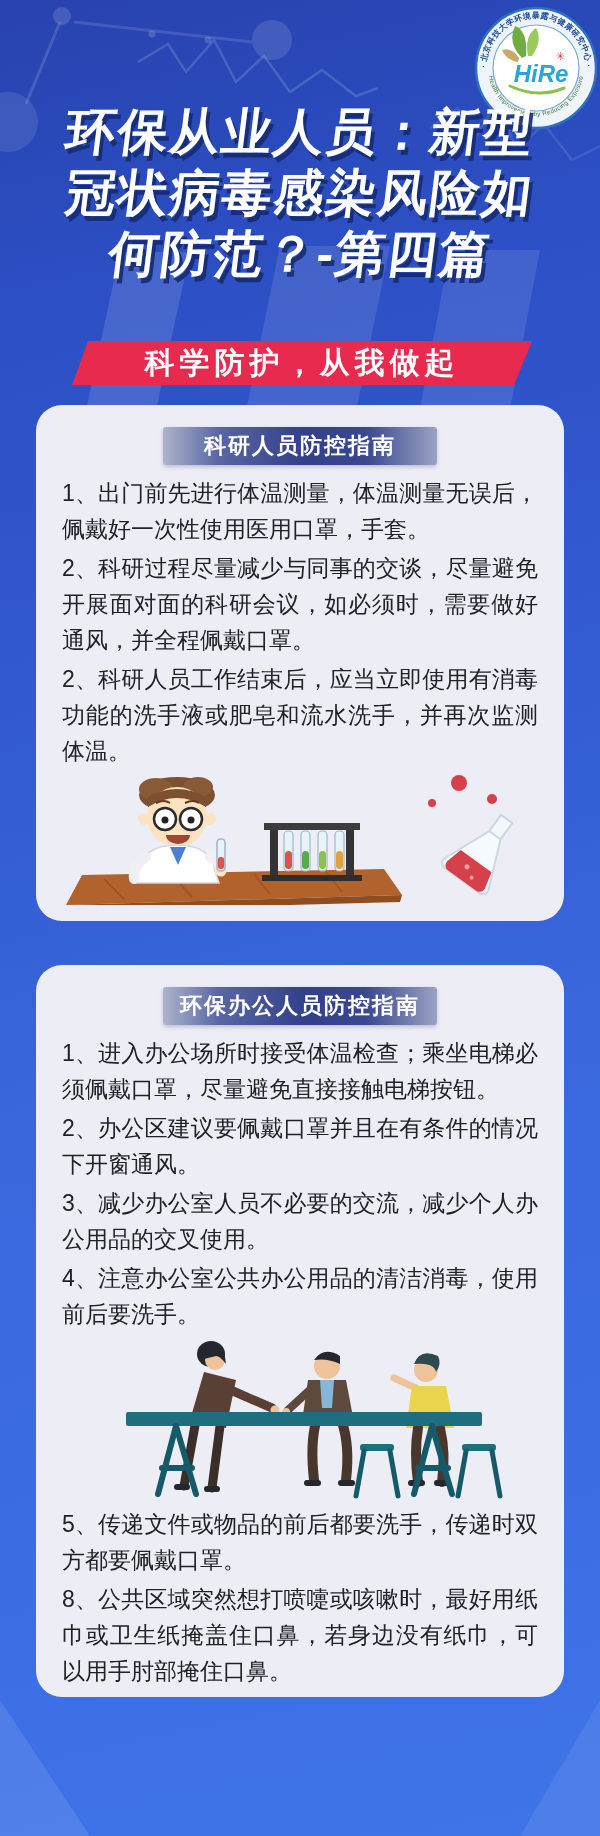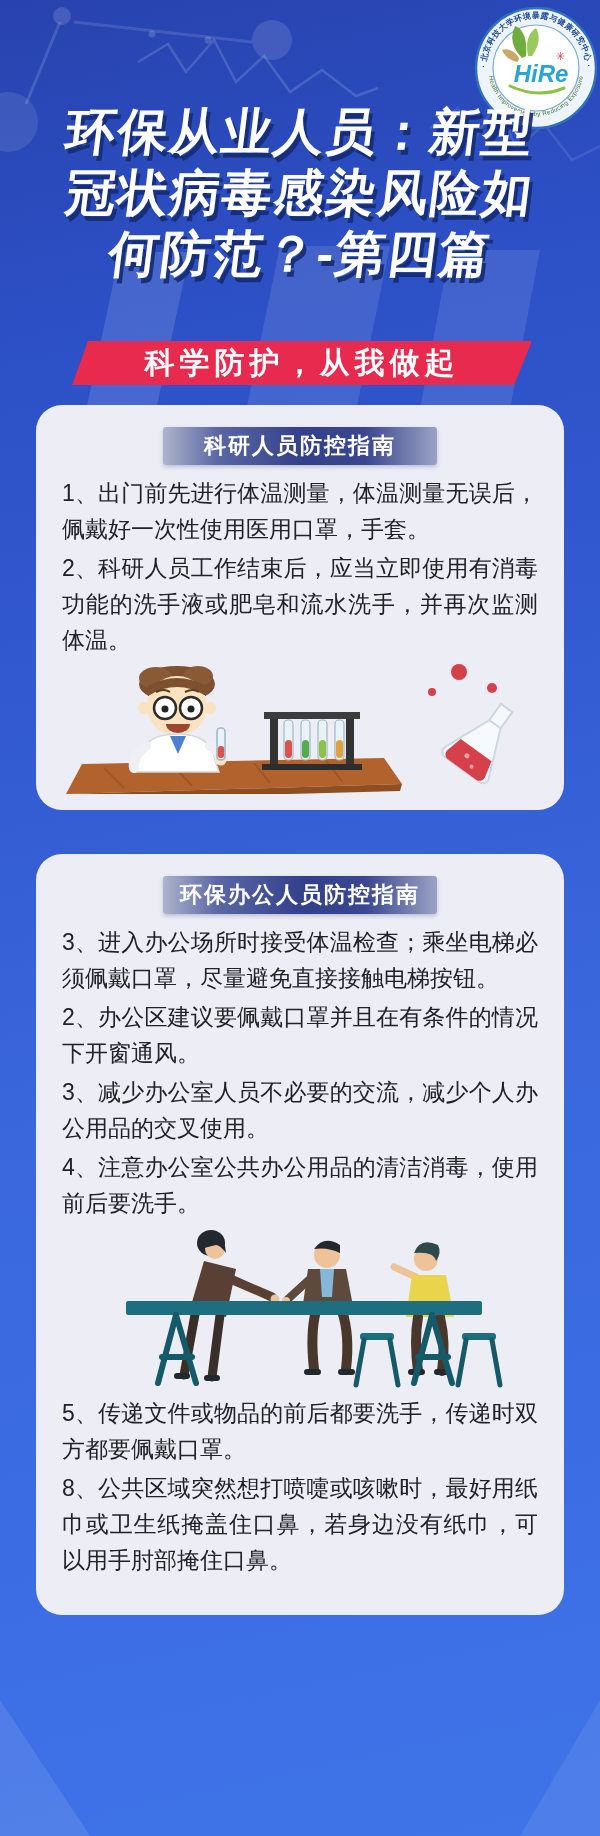--- a/index.html
+++ b/index.html
@@ -43,21 +43,21 @@
 
   
   .card{
     position:relative;
     margin:20px 36px 16px 36px;
     background:#edeef5;
     border-radius:26px;
     padding:22px 26px 16px 26px;
     box-sizing:border-box;
   }
-  .card-2{margin-top:44px;padding-bottom:34px;}
+  .card-2{margin-top:44px;padding-bottom:5px;}
   .pill{
     width:274px;height:38px;
     margin:0 auto 10px auto;
     background:linear-gradient(90deg,#aeb4cd 0%,#5a67a4 20%,#323f8a 52%,#3a4790 74%,#9aa2c4 100%);
     border-radius:3px;
     color:#ffffff;font-size:22px;font-weight:bold;letter-spacing:2px;
     display:flex;align-items:center;justify-content:center;
     box-shadow:0 2px 4px rgba(40,50,110,0.25);
   }
   .item{
@@ -126,20 +126,21 @@
     <div class="title-line">何防范？-第四篇</div>
   </div>
 
   <div class="banner">
     <span>科学防护，从我做起</span>
   </div>
 
   <div class="card card-1">
     <div class="pill">科研人员防控指南</div>
     <p class="item">1、出门前先进行体温测量，体温测量无误后，佩戴好一次性使用医用口罩，手套。</p>
+    <p class="item">2、科研过程尽量减少与同事的交谈，尽量避免开展面对面的科研会议，如必须时，需要做好通风，并全程佩戴口罩。</p>
     <p class="item">2、科研人员工作结束后，应当立即使用有消毒功能的洗手液或肥皂和流水洗手，并再次监测体温。</p>
 
     <svg class="illus" width="472" height="132" viewBox="0 0 472 132" xmlns="http://www.w3.org/2000/svg">
 
       <g>
         <polygon points="18,102 320,96 338,122 2,132" fill="#b2622d"></polygon>
         <polygon points="2,132 338,122 336,129 4,138" fill="#8f4e1f"></polygon>
         <line x1="40" y1="106" x2="60" y2="126" stroke="#8a4a20" stroke-width="2" opacity="0.5"></line>
         <line x1="110" y1="104" x2="128" y2="124" stroke="#8a4a20" stroke-width="2" opacity="0.5"></line>
         <line x1="190" y1="101" x2="206" y2="121" stroke="#8a4a20" stroke-width="2" opacity="0.5"></line>
@@ -197,21 +198,21 @@
           <path d="M399,90 h38 l4,16 a6,6 0 0 1 -6,8 h-34 a6,6 0 0 1 -6,-8 z" fill="#d6404a"></path>
           <circle cx="414" cy="100" r="2.5" fill="#f0a0a6"></circle>
           <circle cx="424" cy="106" r="2" fill="#f0a0a6"></circle>
         </g>
       </g>
     </svg>
   </div>
 
   <div class="card card-2">
     <div class="pill">环保办公人员防控指南</div>
-    <p class="item">3、进入办公场所时接受体温检查；乘坐电梯必须佩戴口罩，尽量避免直接接触电梯按钮。</p>
+    <p class="item">1、进入办公场所时接受体温检查；乘坐电梯必须佩戴口罩，尽量避免直接接触电梯按钮。</p>
     <p class="item">2、办公区建议要佩戴口罩并且在有条件的情况下开窗通风。</p>
     <p class="item">3、减少办公室人员不必要的交流，减少个人办公用品的交叉使用。</p>
     <p class="item">4、注意办公室公共办公用品的清洁消毒，使用前后要洗手。</p>
 
     <svg class="illus" width="472" height="170" viewBox="0 0 472 170" xmlns="http://www.w3.org/2000/svg">
 
       <g>
         <ellipse cx="147" cy="18" rx="14" ry="13" fill="#23282e"></ellipse>
         <circle cx="151" cy="24" r="10" fill="#eec39a"></circle>
         <path d="M136,12 q12,-10 24,2 l2,14 q-6,-8 -10,-8 l-16,4 z" fill="#23282e"></path>

